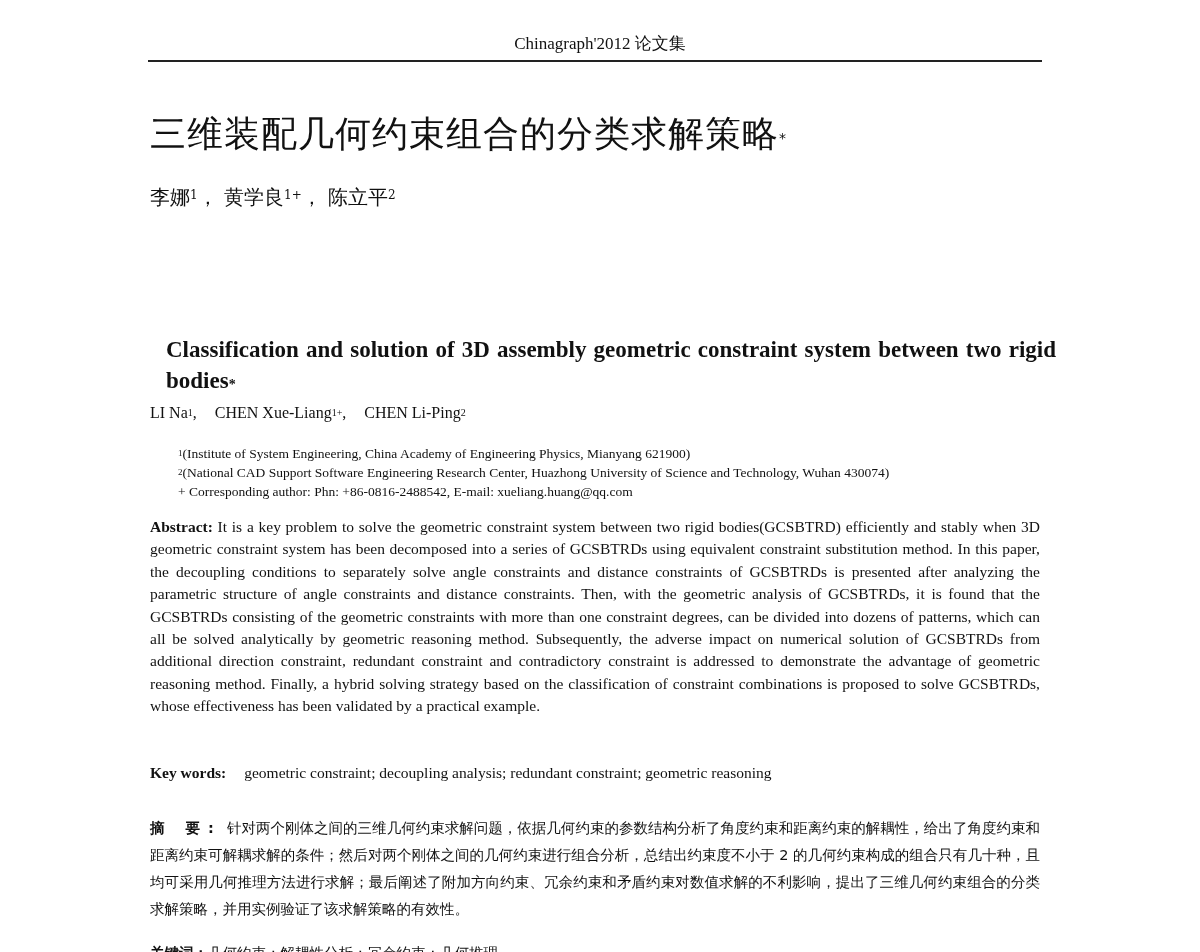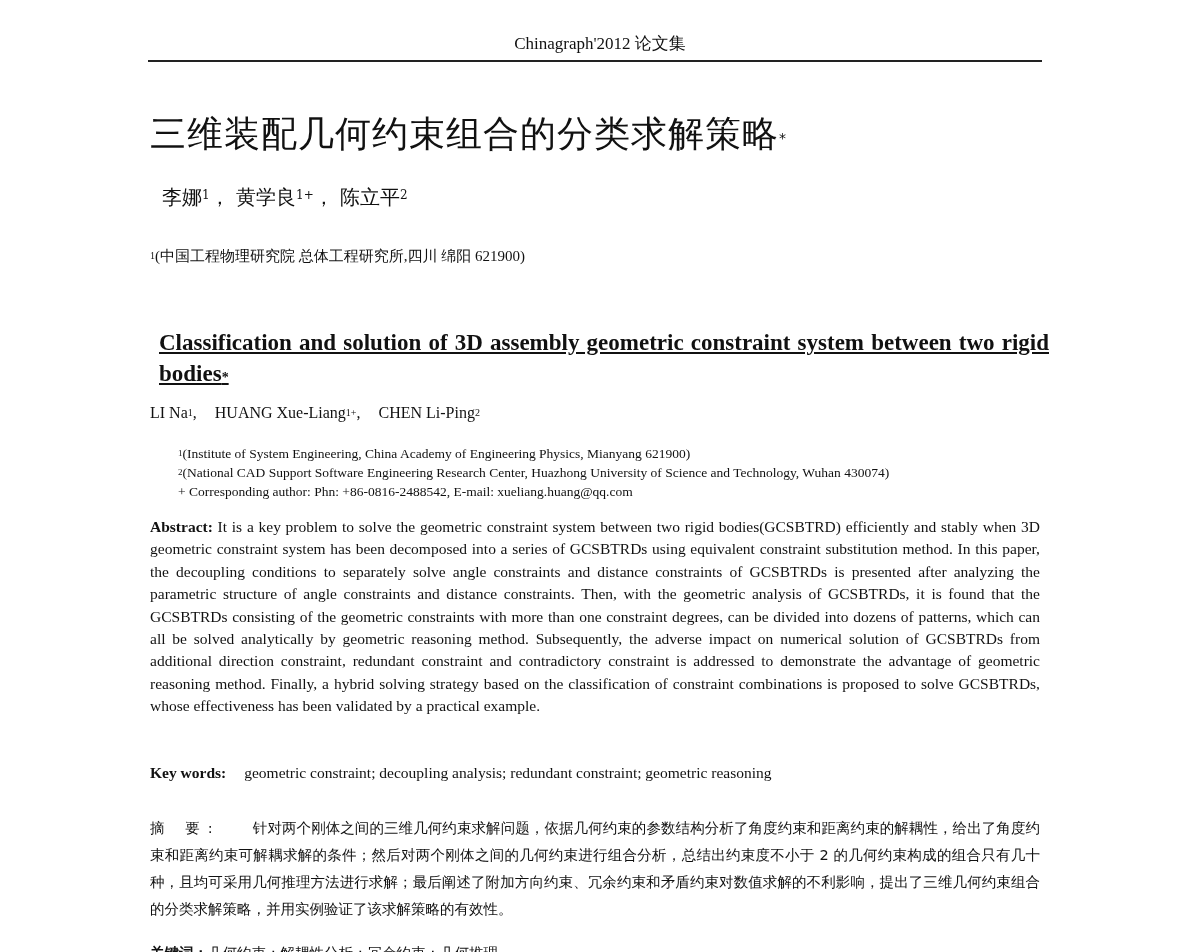--- a/index.html
+++ b/index.html
@@ -2,36 +2,36 @@
 <html><head>
 <meta charset="utf-8">
 <style>
   html, body { margin: 0; padding: 0; background: #ffffff; }
   body { width: 1200px; height: 952px; overflow: hidden; position: relative; color: #111; font-family: "Liberation Serif", "DejaVu Serif", serif; }
   .page { position: absolute; left: 0; top: 0; width: 1200px; height: 952px; }
   .running-header { position: absolute; left: 0; width: 1200px; top: 34px; text-align: center; font-size: 17px; line-height: 20px; }
   .header-rule { position: absolute; left: 148px; width: 894px; top: 60px; height: 0; border-top: 2px solid #222; }
   .cn-title { position: absolute; left: 150px; top: 110px; font-family: "DejaVu Sans", sans-serif; font-size: 36px; line-height: 48px; font-weight: normal; letter-spacing: 1px; }
   .cn-title sup, .en-title sup { font-size: 14px; vertical-align: top; position: relative; top: 4px; }
-  .cn-authors { position: absolute; left: 162px; top: 182px; font-family: "DejaVu Serif", serif; font-size: 20px; line-height: 30px; }
+  .cn-authors { position: absolute; left: 150px; top: 182px; font-family: "DejaVu Serif", serif; font-size: 20px; line-height: 30px; }
   .cn-authors sup { font-size: 12px; vertical-align: top; position: relative; top: -2px; }
   .cn-affil { position: absolute; left: 150px; top: 245px; font-size: 15px; line-height: 22px; }
   .cn-affil .line sup { font-size: 10px; vertical-align: top; }
   .en-title { position: absolute; left: 150px; top: 318px; width: 890px; font-size: 23px; line-height: 31px; font-weight: bold; text-align: justify; text-align-last: left; }
   .en-authors { position: absolute; left: 150px; top: 402px; font-size: 16px; line-height: 22px; }
   .en-authors sup { font-size: 10px; vertical-align: top; }
   .en-authors .sep { display: inline-block; width: 14px; }
   .en-affil { position: absolute; left: 150px; top: 444px; width: 900px; font-size: 13.5px; line-height: 19px; margin-left: 28px; }
   .en-affil sup { font-size: 9px; vertical-align: top; }
   .abstract { position: absolute; left: 150px; top: 516px; width: 890px; font-size: 15.5px; line-height: 22.4px; text-align: justify; }
   .abstract .label { font-weight: bold; }
   .keywords { position: absolute; left: 150px; top: 762px; font-size: 15.5px; line-height: 22px; }
   .keywords .label { font-weight: bold; margin-right: 18px; }
   .cn-abstract { position: absolute; left: 150px; top: 815px; width: 890px; font-family: "DejaVu Sans", sans-serif; font-size: 14.5px; line-height: 27px; text-align: justify; }
-  .cn-abstract .label { font-weight: normal; margin-right: 32px; letter-spacing: 8px; }
+  .cn-abstract .label { font-weight: bold; margin-right: 5px; letter-spacing: 8px; }
   .cn-keywords { position: absolute; left: 150px; top: 940px; font-family: "DejaVu Sans", sans-serif; font-size: 14.5px; line-height: 27px; }
   .cn-keywords .label { font-weight: bold; }
 </style>
 </head>
 <body>
 
 <div class="page">
 
   <div class="running-header">Chinagraph'2012 论文集</div>
   <div class="header-rule"></div>
@@ -40,30 +40,29 @@
     <span>三维装配几何约束组合的分类求解策略</span><sup>*</sup>
   </h1>
 
   <div class="cn-authors">
     <span>李娜</span><sup>1</sup><span>，</span>
     <span>黄学良</span><sup>1+</sup><span>，</span>
     <span>陈立平</span><sup>2</sup>
   </div>
 
   <div class="cn-affil">
-    <div class="line"><sup>1</sup><span>(中国工程物理研究院  总体工程研究所,四川  绵阳    621900)</span></div>
   </div>
 
-  <h2 class="en-title" style="margin:9px;text-decoration:underline;">
+  <h2 class="en-title" style="margin:16px;">
     <span>Classification and solution of 3D assembly geometric constraint system between two rigid bodies</span><sup>*</sup>
   </h2>
 
   <div class="en-authors">
     <span>LI Na</span><sup>1</sup><span>,</span><span class="sep"></span>
-    <span>HUANG Xue-Liang</span><sup>1+</sup><span>,</span><span class="sep"></span>
+    <span>CHEN Xue-Liang</span><sup>1+</sup><span>,</span><span class="sep"></span>
     <span>CHEN Li-Ping</span><sup>2</sup>
   </div>
 
   <div class="en-affil">
     <div><sup>1</sup><span>(Institute of System Engineering, China Academy of Engineering Physics, Mianyang 621900)</span></div>
     <div><sup>2</sup><span>(National CAD Support Software Engineering Research Center, Huazhong University of Science and Technology, Wuhan 430074)</span></div>
     <div>+ Corresponding author: Phn: +86-0816-2488542, E-mail: xueliang.huang@qq.com</div>
   </div>
 
   <div class="abstract">

